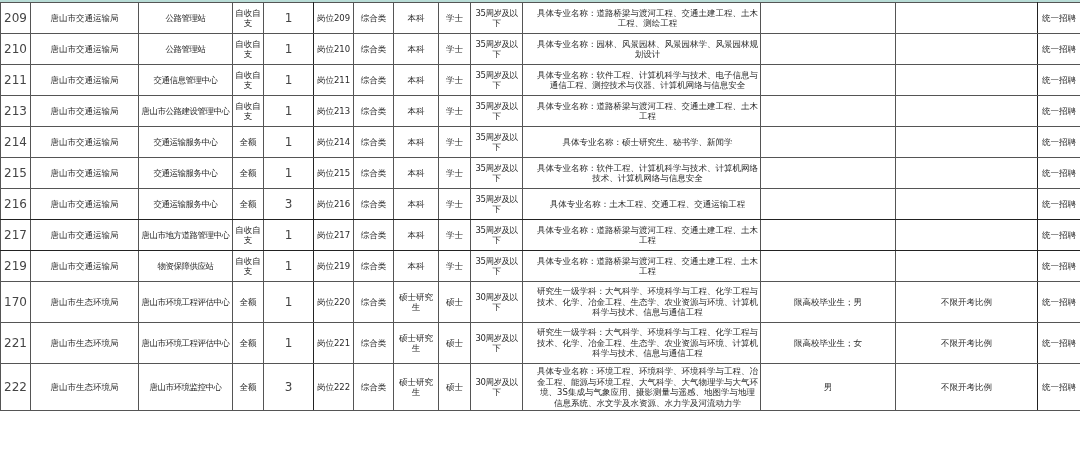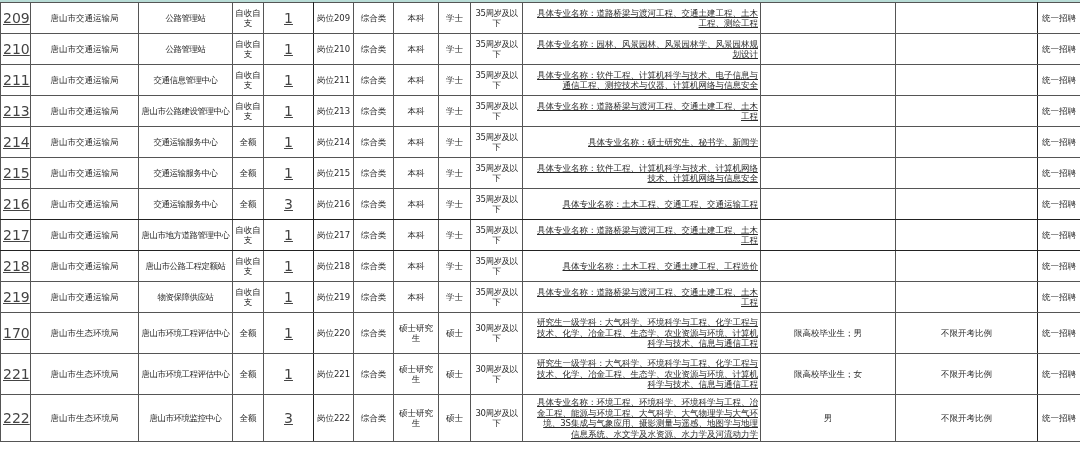--- a/index.html
+++ b/index.html
@@ -2,22 +2,22 @@
 <html><head>
 <meta charset="utf-8">
 <style>
   html, body { margin: 0; padding: 0; background: #ffffff; }
   body { width: 1080px; height: 473px; overflow: hidden; position: relative;
          font-family: "DejaVu Sans", "Liberation Sans", sans-serif; color: #222; }
   .topline { position: absolute; left: 0; top: 0; width: 1080px; height: 2px; background: #b8dcd6; }
   table.sheet { position: absolute; left: 0; top: 2px; border-collapse: collapse; table-layout: fixed; width: 1080px; }
   table.sheet td { border: 1px solid #555; padding: 0 2px; font-size: 8.5px; line-height: 10.5px;
                    vertical-align: middle; text-align: center; overflow: hidden; color: #2a2a2a; }
-  table.sheet td.left { text-align: right; padding-left: 14px; text-decoration: underline; }
-  table.sheet td.num { font-size: 14px; color: #444; text-decoration: underline; }
+  table.sheet td.left { text-align: center; padding-left: 14px; }
+  table.sheet td.num { font-size: 12px; color: #444; }
   td.thickright { border-right: 1.5px solid #222 !important; }
   tr.r { height: 31px; }
   tr.r2 { height: 41px; }
   tr.r3 { height: 47px; }
   tr.thickbottom td { border-bottom: 1.5px solid #222; }
   .narrow { letter-spacing: -0.5px; }
 </style>
 </head>
 <body>
 
@@ -171,36 +171,20 @@
     <td>综合类</td>
     <td>本科</td>
     <td>学士</td>
     <td class="narrow">35周岁及以下</td>
     <td class="left">具体专业名称：道路桥梁与渡河工程、交通土建工程、土木工程</td>
     <td></td>
     <td class="thickright"></td>
     <td>统一招聘</td>
   </tr>
 
-  <tr class="r">
-    <td class="num">218</td>
-    <td>唐山市交通运输局</td>
-    <td class="narrow">唐山市公路工程定额站</td>
-    <td>自收自支</td>
-    <td class="num thickright">1</td>
-    <td>岗位218</td>
-    <td>综合类</td>
-    <td>本科</td>
-    <td>学士</td>
-    <td class="narrow">35周岁及以下</td>
-    <td class="left">具体专业名称：土木工程、交通土建工程、工程造价</td>
-    <td></td>
-    <td class="thickright"></td>
-    <td>统一招聘</td>
-  </tr>
 
   <tr class="r">
     <td class="num">219</td>
     <td>唐山市交通运输局</td>
     <td class="narrow">物资保障供应站</td>
     <td>自收自支</td>
     <td class="num thickright">1</td>
     <td>岗位219</td>
     <td>综合类</td>
     <td>本科</td>

